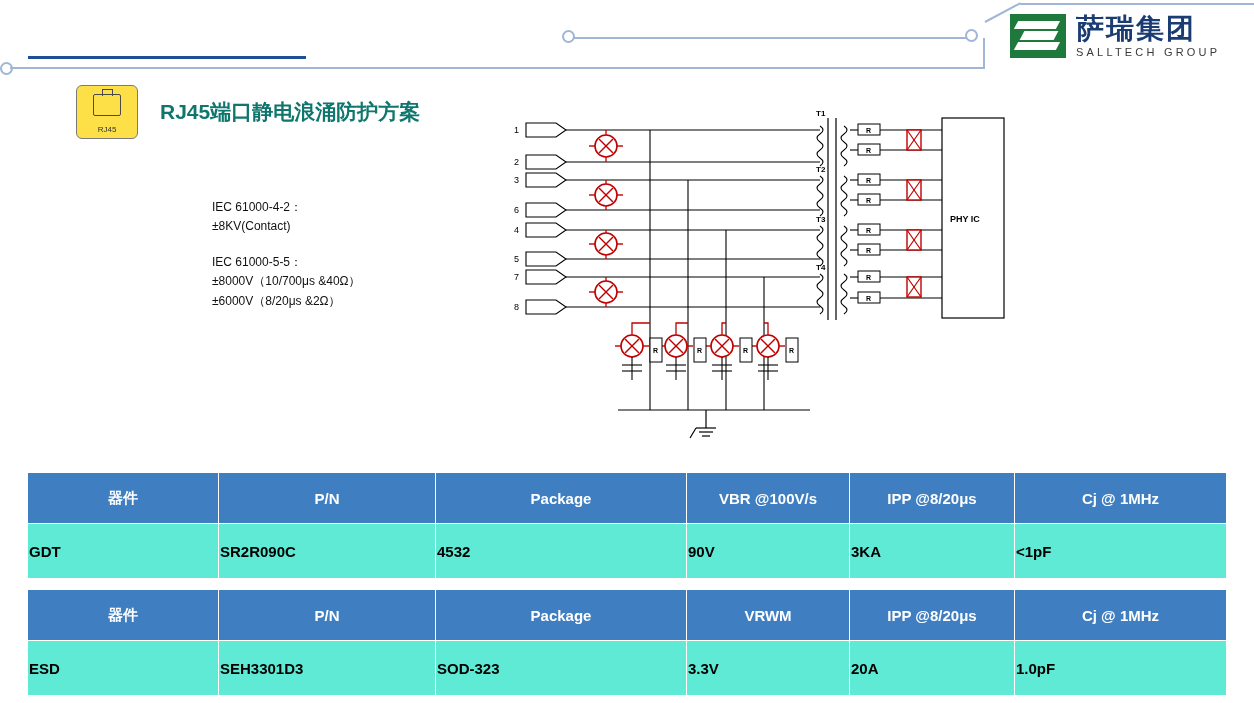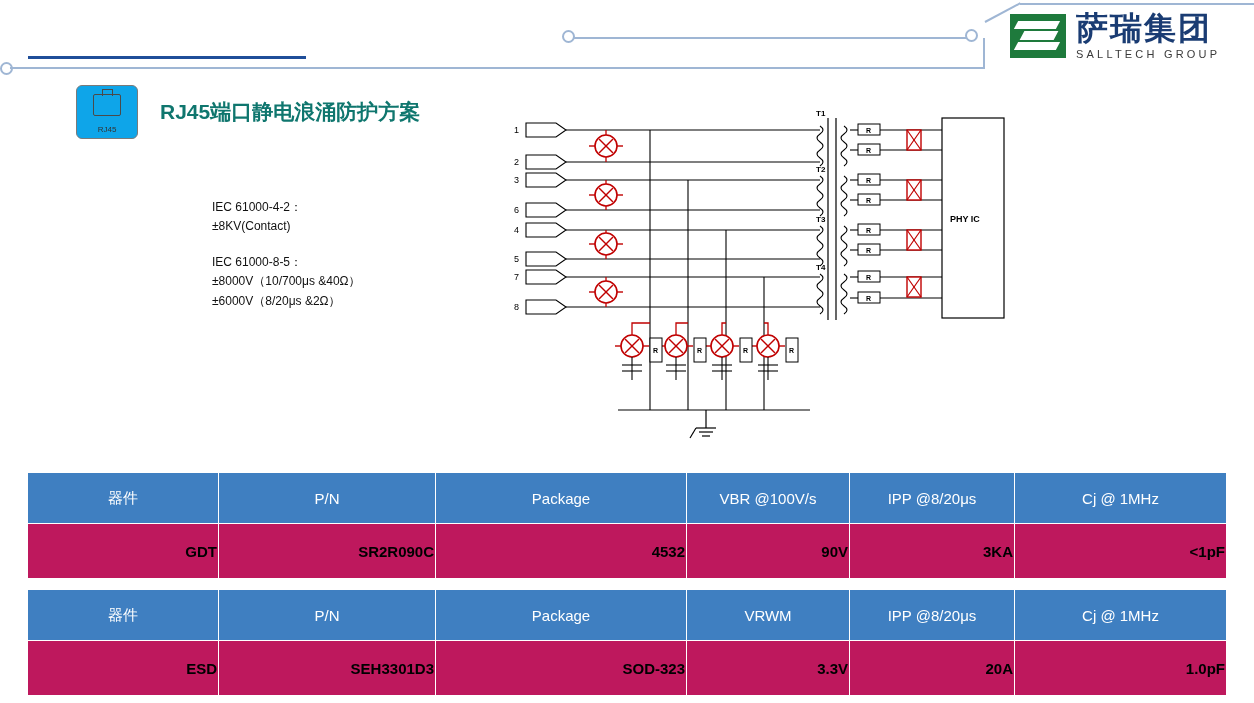--- a/index.html
+++ b/index.html
@@ -84,41 +84,41 @@
     position: absolute;
     left: 12px; top: 17px;
     width: 34px; height: 9px;
     background: #ffffff;
     transform: skewX(-28deg);
   }
   #logo-text {
     margin-left: 10px;
   }
   #logo-cn {
-    font-size: 32px;
+    font-size: 28px;
     font-weight: bold;
     color: #1a3c73;
     letter-spacing: 2px;
     line-height: 1.05;
   }
   #logo-en {
     font-size: 11px;
     color: #3a3a3a;
     letter-spacing: 3.2px;
     margin-top: 3px;
   }
 
   
   #rj45-badge {
     position: absolute;
     left: 76px; top: 85px;
     width: 60px; height: 52px;
     border: 1px solid #7a7a7a;
     border-radius: 6px;
-    background: #0ea5e9;
+    background: #fde047;
   }
   #rj45-badge-label {
     position: absolute;
     left: 0; right: 0; bottom: 4px;
     text-align: center;
     font-size: 8px;
     color: #333;
   }
   #rj45-jack {
     position: absolute;
@@ -169,32 +169,32 @@
     table-layout: fixed;
     width: 1200px;
     left: 27px;
   }
   #table-gdt { top: 472px; }
   #table-esd { top: 589px; }
   .spec-table th {
     background: #3f7fc1;
     color: #ffffff;
     font-size: 15px;
-    font-weight: normal;
+    font-weight: bold;
     height: 48px;
     border: 1px solid #ffffff;
     margin-left: 21px;
   }
   .spec-table td {
-    background: #be185d;
+    background: #5eead4;
     color: #000000;
     font-size: 15px;
     font-weight: bold;
     height: 52px;
-    text-align: right;
+    text-align: left;
     border: 1px solid #ffffff;
   }
   .spec-table tr td:first-child,
   .spec-table tr th:first-child { width: 188px; }
   .col-pn { width: 214px; }
   .col-pkg { width: 248px; }
   .col-v { width: 160px; }
   .col-ipp { width: 162px; }
 </style>
 </head>
@@ -226,21 +226,21 @@
 <div id="rj45-badge">
   <div id="rj45-jack"></div>
   <div id="rj45-badge-label">RJ45</div>
 </div>
 <div id="section-heading">RJ45端口静电浪涌防护方案</div>
 
 <div id="spec-block">
   <div>IEC 61000-4-2：</div>
   <div>±8KV(Contact)</div>
   <div class="gap"></div>
-  <div>IEC 61000-8-5：</div>
+  <div>IEC 61000-5-5：</div>
   <div>±8000V（10/700μs &amp;40Ω）</div>
   <div>±6000V（8/20μs &amp;2Ω）</div>
 </div>
 
 <div id="schematic">
   <svg width="520" height="345" viewBox="0 0 520 345" xmlns="http://www.w3.org/2000/svg">
     <defs>
       <g id="gdt-sym">
         <circle cx="0" cy="0" r="11" fill="#ffffff" stroke="#c00000" stroke-width="1.6"></circle>
         <line x1="-7" y1="-7" x2="7" y2="7" stroke="#c00000" stroke-width="1.4"></line>

